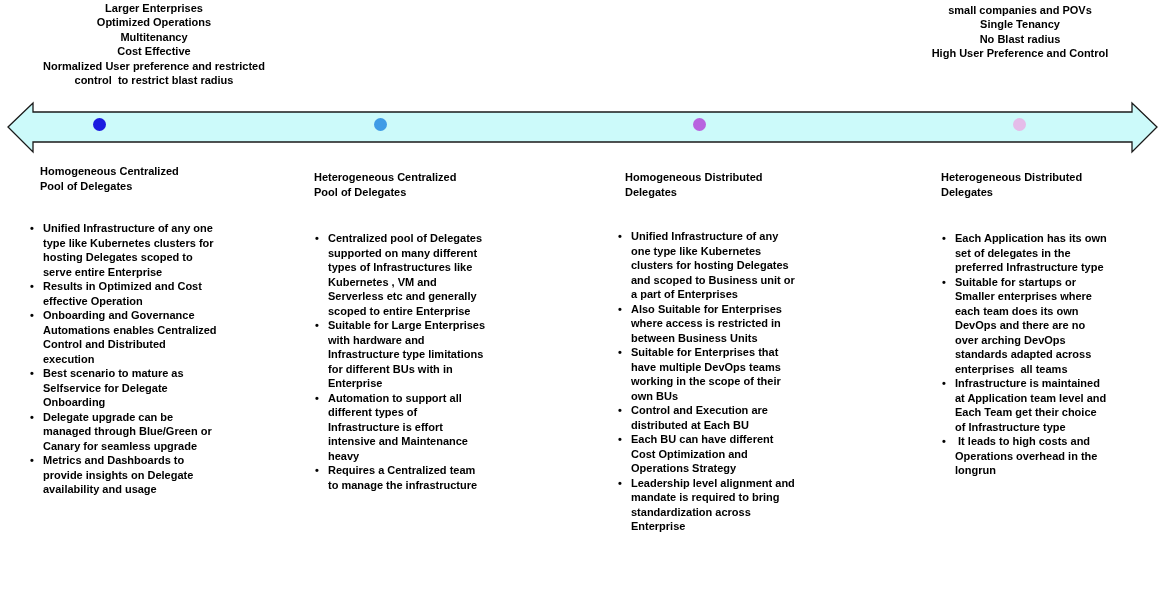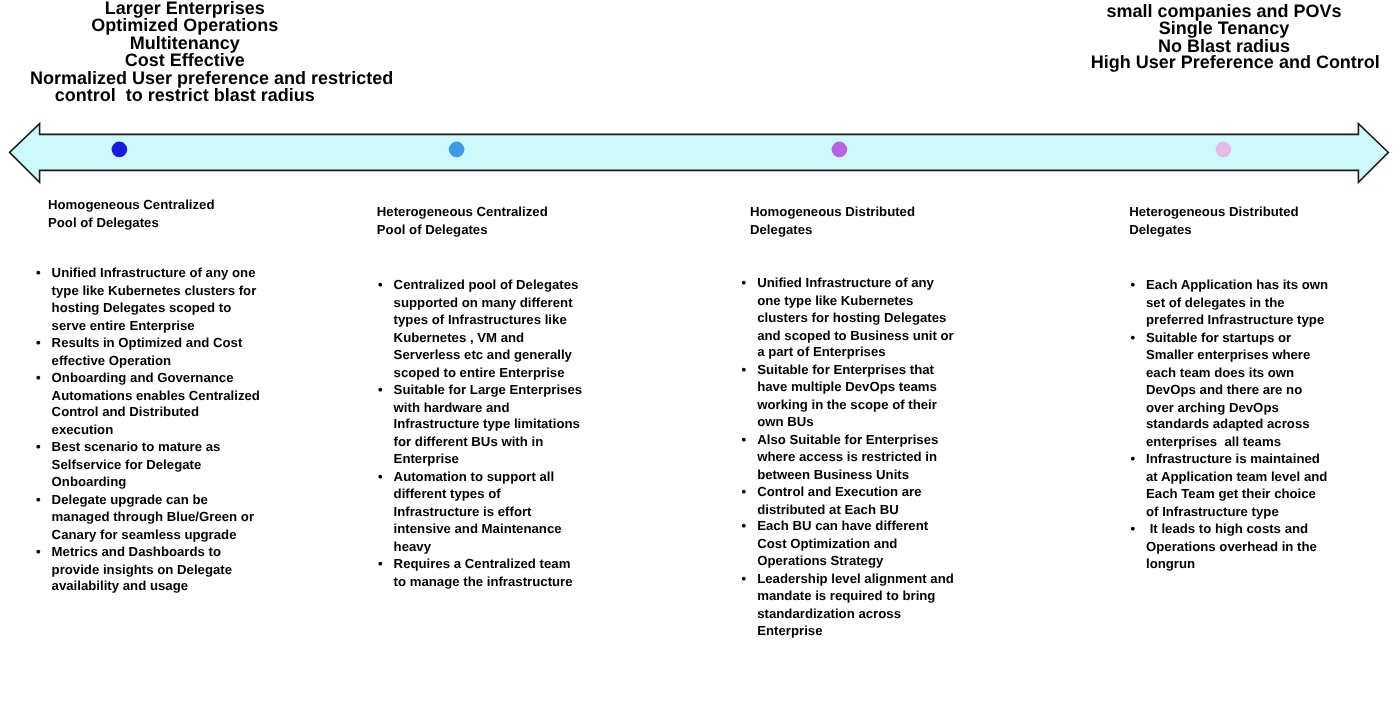--- a/index.html
+++ b/index.html
@@ -2,21 +2,21 @@
 <html><head>
 <meta charset="utf-8">
 <style>
   html,body { margin:0; padding:0; background:#ffffff; }
   .canvas {
     position:relative; width:1165px; height:595px; background:#ffffff;
     font-family:"Liberation Sans", sans-serif; font-weight:bold; color:#000;
     overflow:hidden;
   }
   
-  .top-note { position:absolute; text-align:center; font-size:15px; line-height:14.4px; }
+  .top-note { position:absolute; text-align:center; font-size:11px; line-height:14.4px; }
   .top-note .note-line { white-space:pre; }
   .top-note.left  { left:25px;  top:1px; width:258px; }
   .top-note.right { left:909px; top:3px; width:222px; }
 
   
   .arrow-svg { position:absolute; left:0; top:95px; }
 
   .dot { position:absolute; width:13px; height:13px; border-radius:50%; }
   .dot-1 { left:93px;   top:118px; }
   .dot-2 { left:374px;  top:118px; }
@@ -92,22 +92,22 @@
         <li>Suitable for Large Enterprises with hardware and Infrastructure type limitations for different BUs with in Enterprise</li>
         <li>Automation to support all different types of Infrastructure is effort intensive and Maintenance heavy</li>
         <li>Requires a Centralized team to manage the infrastructure</li>
       </ul>
   </section>
 
   <section class="col col-3">
     <h3 class="col-title">Homogeneous Distributed Delegates</h3>
     <ul class="bullets">
         <li>Unified Infrastructure of any one type like Kubernetes clusters for hosting Delegates and scoped to Business unit or a part of Enterprises</li>
+        <li>Also Suitable for Enterprises where access is restricted in between Business Units</li>
         <li>Suitable for Enterprises that have multiple DevOps teams working in the scope of their own BUs</li>
-        <li>Also Suitable for Enterprises where access is restricted in between Business Units</li>
         <li>Control and Execution are distributed at Each BU</li>
         <li>Each BU can have different Cost Optimization and Operations Strategy</li>
         <li>Leadership level alignment and mandate is required to bring standardization across Enterprise</li>
       </ul>
   </section>
 
   <section class="col col-4">
     <h3 class="col-title">Heterogeneous Distributed Delegates</h3>
     <ul class="bullets">
         <li>Each Application has its own set of delegates in the preferred Infrastructure type</li>

